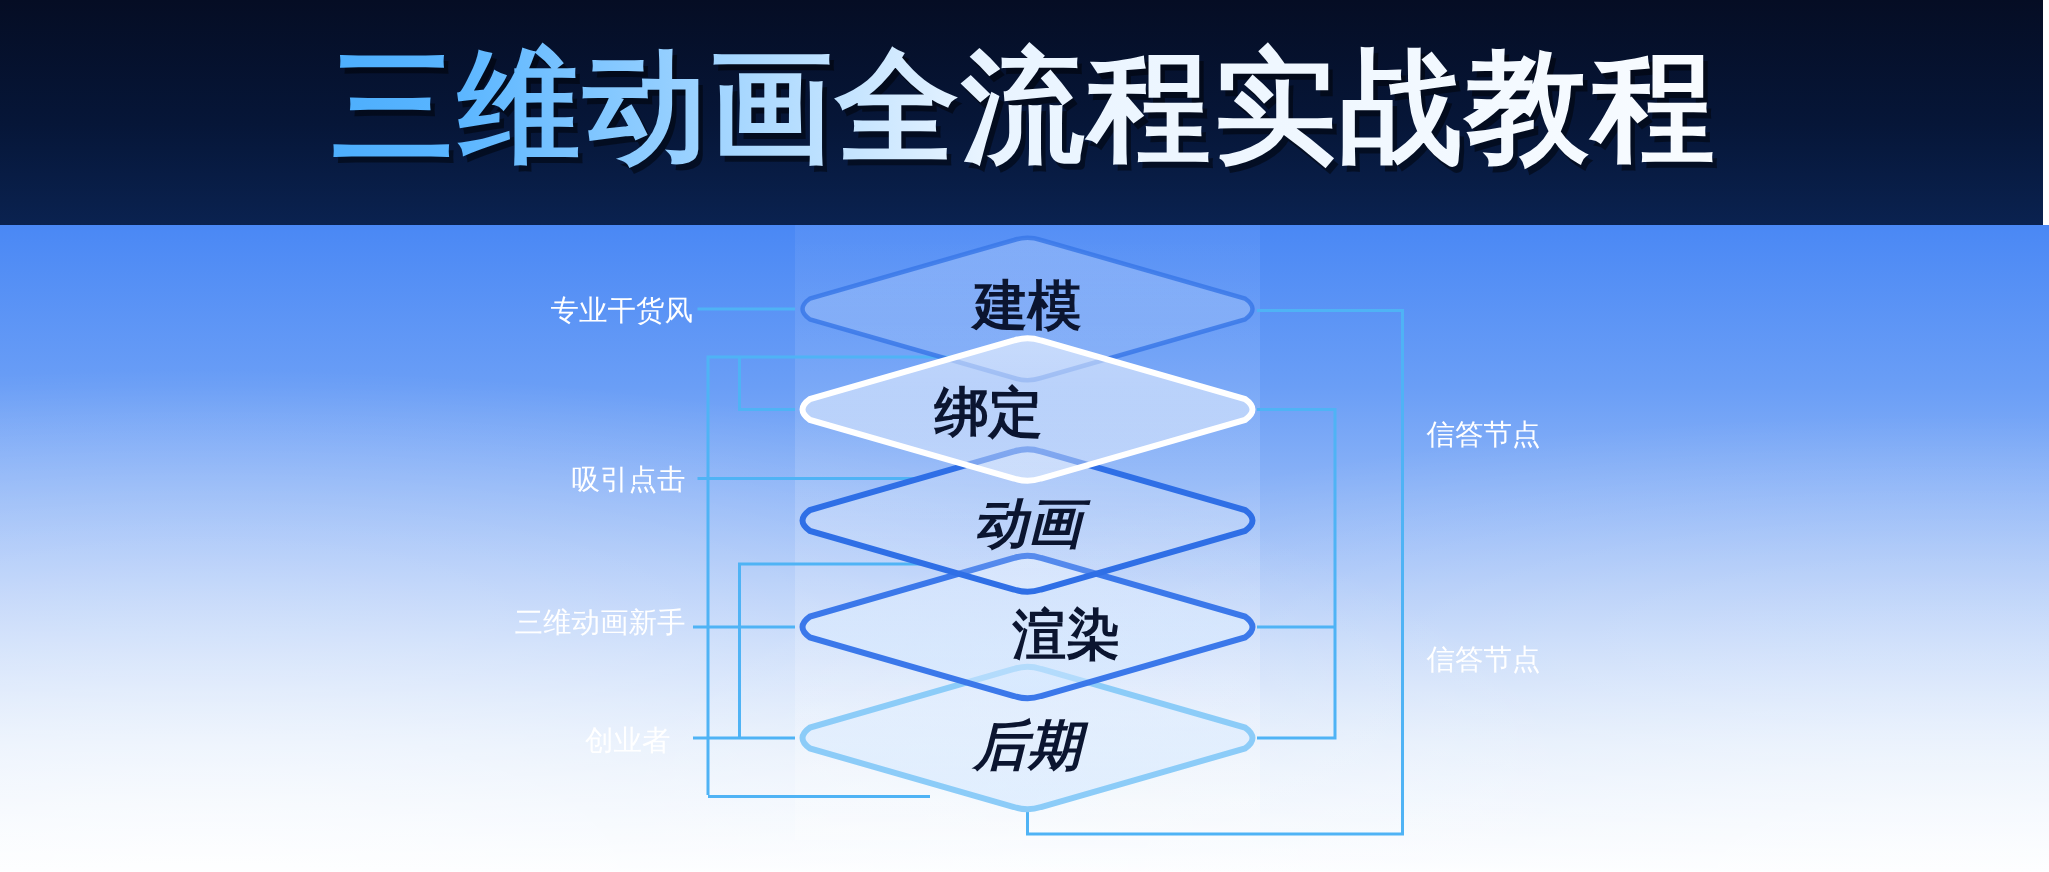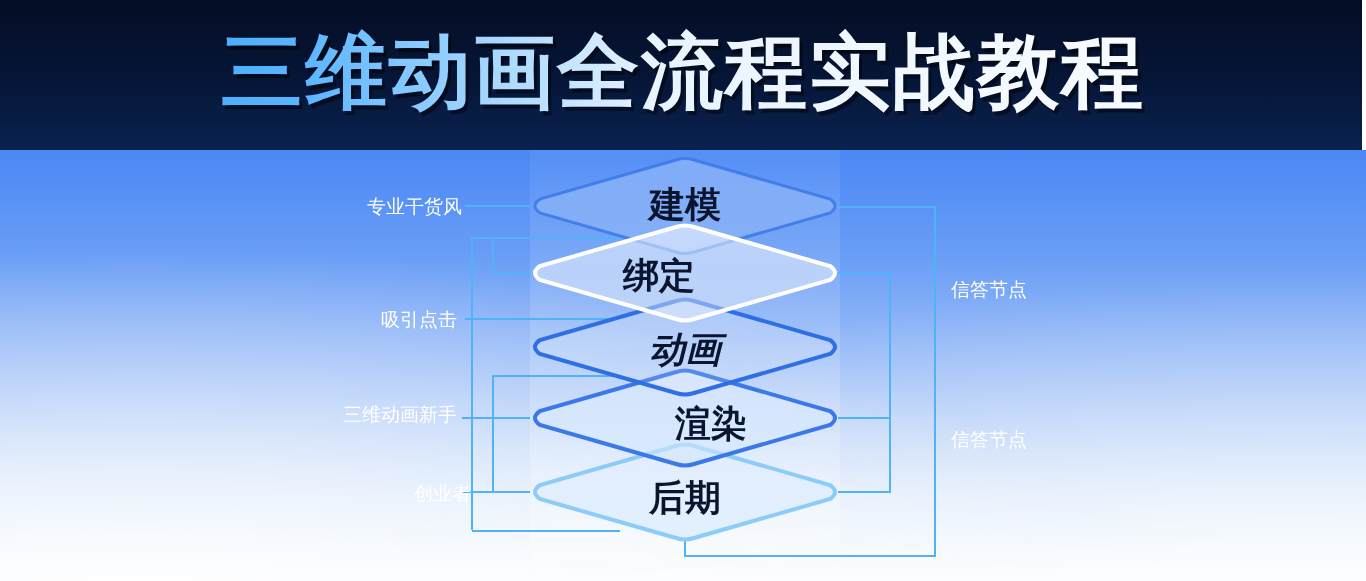--- a/index.html
+++ b/index.html
@@ -85,21 +85,21 @@
   </g>
   <g>
     <path d="M 540 266 Q 530 273 540 280 L 676 319 Q 685 322 694 319 L 830 280 Q 840 273 830 266 L 694 227 Q 685 224 676 227 Z" fill="url(#fillB)" stroke="#ffffff" stroke-width="4"></path>
   </g>
 </svg>
 
 <div class="step" style="left:625px; top:185px;">建模</div>
 <div class="step" style="left:599px; top:256px;">绑定</div>
 <div class="step" style="left:625px; top:330px;font-style:italic;">动画</div>
 <div class="step" style="left:651px; top:404px;">渲染</div>
-<div class="step" style="left:625px; top:478px;">后期</div>
+<div class="step" style="left:625px; top:478px;font-style:italic;">后期</div>
 
 <div class="label left" style="left:300px; width:162px; top:194px;">专业干货风</div>
 <div class="label left" style="left:300px; width:157px; top:307px;">吸引点击</div>
 <div class="label left" style="left:300px; width:157px; top:402px;">三维动画新手</div>
-<div class="label left" style="left:316px; width:155px; top:481px;">创业者</div>
+<div class="label left" style="left:292px; width:155px; top:481px;">创业者</div>
 
 <div class="label" style="left:951px; top:277px;">信答节点</div>
 <div class="label" style="left:951px; top:427px;">信答节点</div>
 
 </body></html>

